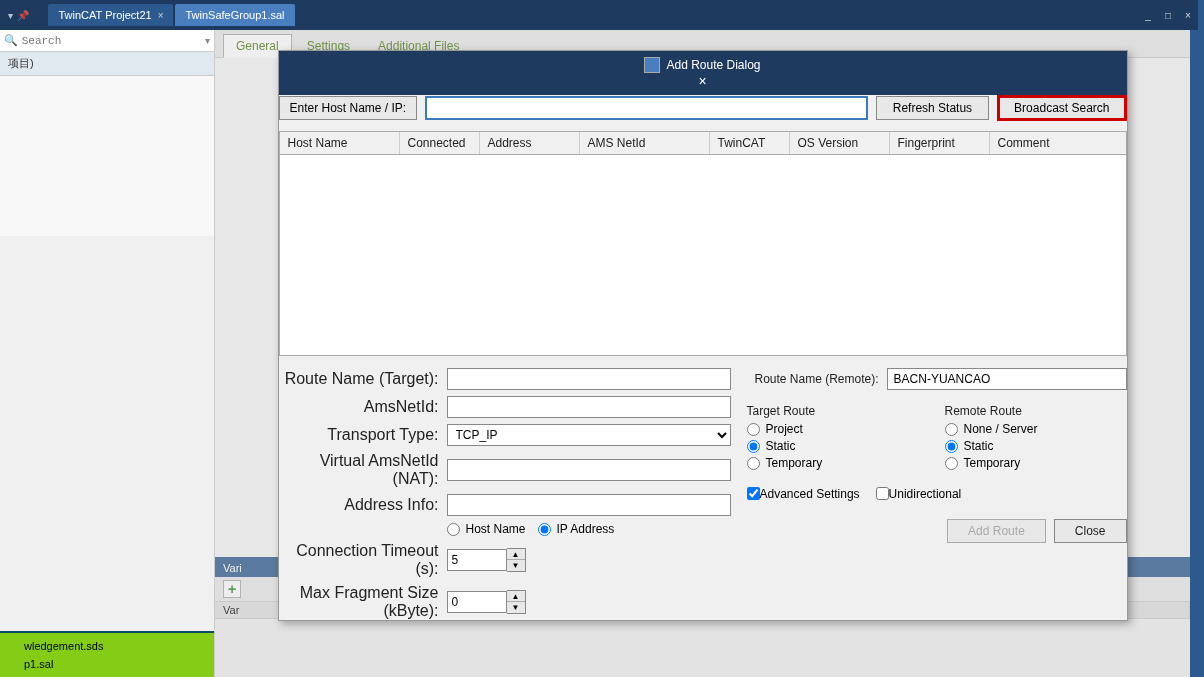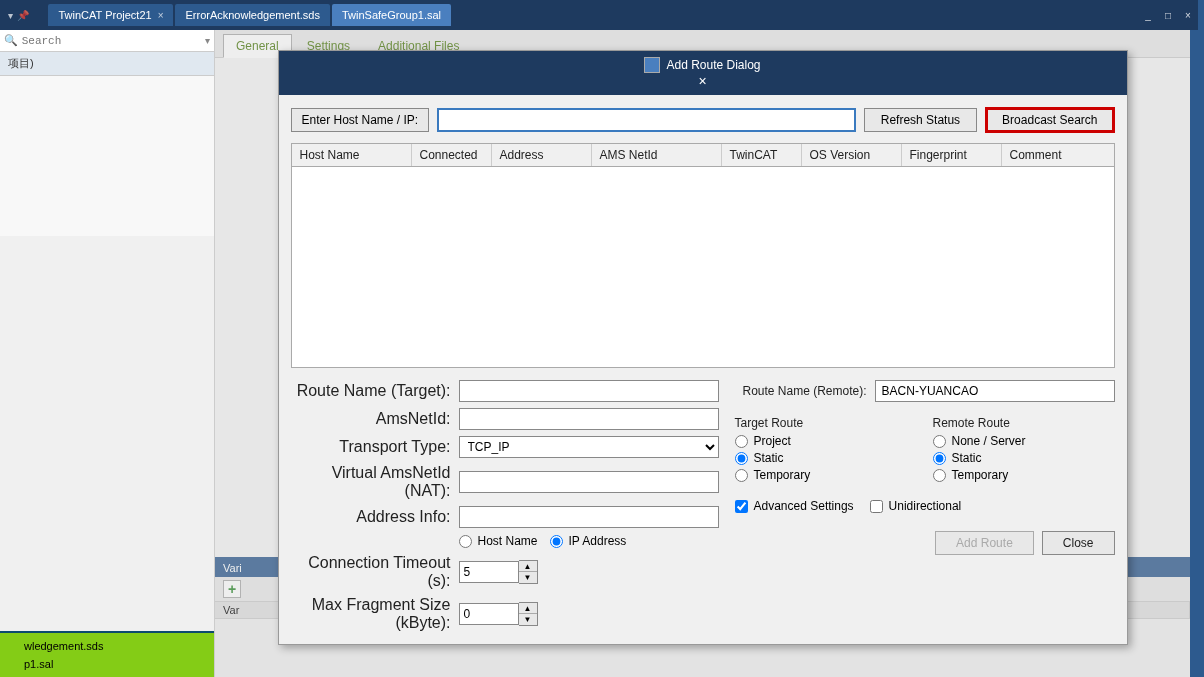--- a/index.html
+++ b/index.html
@@ -36,21 +36,21 @@
 
     
     .dialog-overlay { position: absolute; top: 0; left: 0; right: 0; bottom: 0; background: rgba(200,200,200,0.3); display: flex; align-items: flex-start; justify-content: center; padding-top: 20px; z-index: 100; }
 
     
     .dialog { background: #f0f0f0; border: 1px solid #999; width: 850px; box-shadow: 3px 3px 8px rgba(0,0,0,0.3); }
     .dialog-titlebar { background: #1e3a5f; color: white; padding: 6px 10px; font-size: 12px; display: flex; align-items: center; justify-content: space-between; flex-direction: column; }
     .dialog-title-icon { width: 16px; height: 16px; background: #4a7fbf; border: 1px solid #aaa; margin-right: 6px; display: inline-block; }
     .dialog-close-btn { color: white; cursor: pointer; font-size: 14px; background: none; border: none; padding: 0 4px; }
 
-    .dialog-body { padding: 12px; }
+    .dialog-body { }
 
     
     .host-row { display: flex; align-items: center; gap: 8px; margin-bottom: 10px; }
     .host-label-box { border: 1px solid #888; background: #e8e8e8; padding: 4px 10px; font-size: 12px; white-space: nowrap; }
     .host-input { flex: 1; border: 2px solid #3a7abf; padding: 3px 6px; font-size: 12px; outline: none; background: white; }
     .refresh-btn { border: 1px solid #888; background: #e8e8e8; padding: 4px 16px; font-size: 12px; cursor: pointer; white-space: nowrap; }
     .broadcast-btn { border: 3px solid #cc0000; background: #e8e8e8; padding: 3px 14px; font-size: 12px; cursor: pointer; white-space: nowrap; font-weight: 500; }
 
     
     .results-table { border: 1px solid #aaa; background: white; margin-bottom: 12px; }
@@ -81,21 +81,21 @@
     .route-group { flex: 1; }
     .route-group-title { font-size: 12px; font-weight: 500; margin-bottom: 4px; color: #222; }
     .route-option { display: flex; align-items: center; gap: 6px; font-size: 12px; margin-bottom: 3px; }
 
     .remote-name-row { display: flex; align-items: center; gap: 8px; margin-bottom: 8px; }
     .remote-label { font-size: 12px; color: #222; margin-left: 8px; }
     .remote-value { border: 1px solid #888; padding: 3px 6px; font-size: 12px; background: white; flex: 1; }
 
     
     .settings-row { display: flex; align-items: center; gap: 16px; margin-top: 8px; }
-    .checkbox-row { display: flex; align-items: flex-end; gap: 6px; font-size: 12px; }
+    .checkbox-row { display: flex; align-items: flex-start; font-size: 12px; }
 
     
     .bottom-btns { display: flex; gap: 8px; justify-content: flex-end; margin-top: 12px; }
     .btn-disabled { border: 1px solid #aaa; background: #e8e8e8; padding: 4px 20px; font-size: 12px; color: #aaa; cursor: default; }
     .btn-active { border: 1px solid #888; background: #e8e8e8; padding: 4px 20px; font-size: 12px; color: #222; cursor: pointer; }
 
     
     .var-editor { position: absolute; bottom: 0; left: 0; right: 0; background: #f0f0f0; border-top: 2px solid #2d5a8e; height: 120px; }
     .var-header { background: #2d5a8e; color: white; padding: 3px 8px; font-size: 11px; display: flex; align-items: center; justify-content: space-between; }
     .var-toolbar { padding: 3px 8px; background: #e8e8e8; border-bottom: 1px solid #ccc; display: flex; gap: 8px; align-items: center; }
@@ -110,23 +110,20 @@
 </head>
 <body>
 
 <div class="title-bar">
   <span style="opacity:0.7; cursor:pointer; font-size:10px;">▾</span>
   <span style="opacity:0.7; cursor:pointer; font-size:10px;">📌</span>
   <div style="display:flex; gap:2px; margin-left:15px;">
     <div class="tab">
       <span>TwinCAT Project21</span>
       <span class="tab-close">×</span>
-    </div>
-    <div class="tab">
-      <span>ErrorAcknowledgement.sds</span>
     </div>
     <div class="tab active">
       <span>TwinSafeGroup1.sal</span>
     </div>
   </div>
   <div class="window-controls">
     <div class="win-btn">_</div>
     <div class="win-btn">□</div>
     <div class="win-btn">×</div>
   </div>

